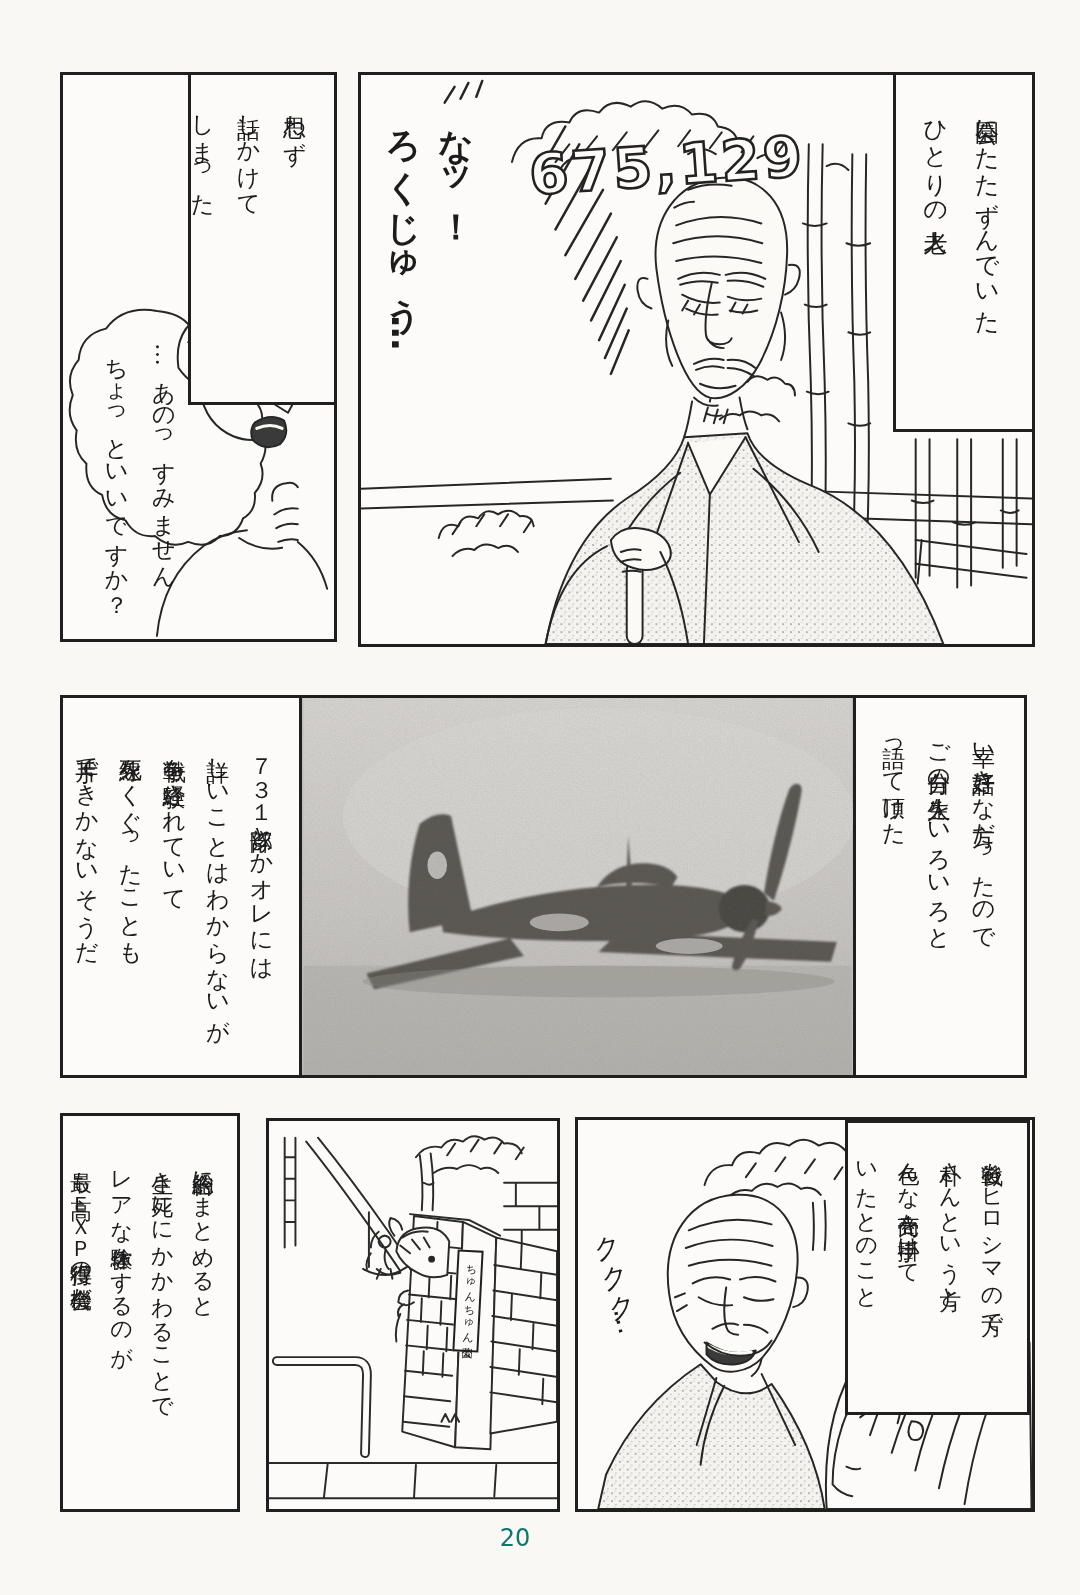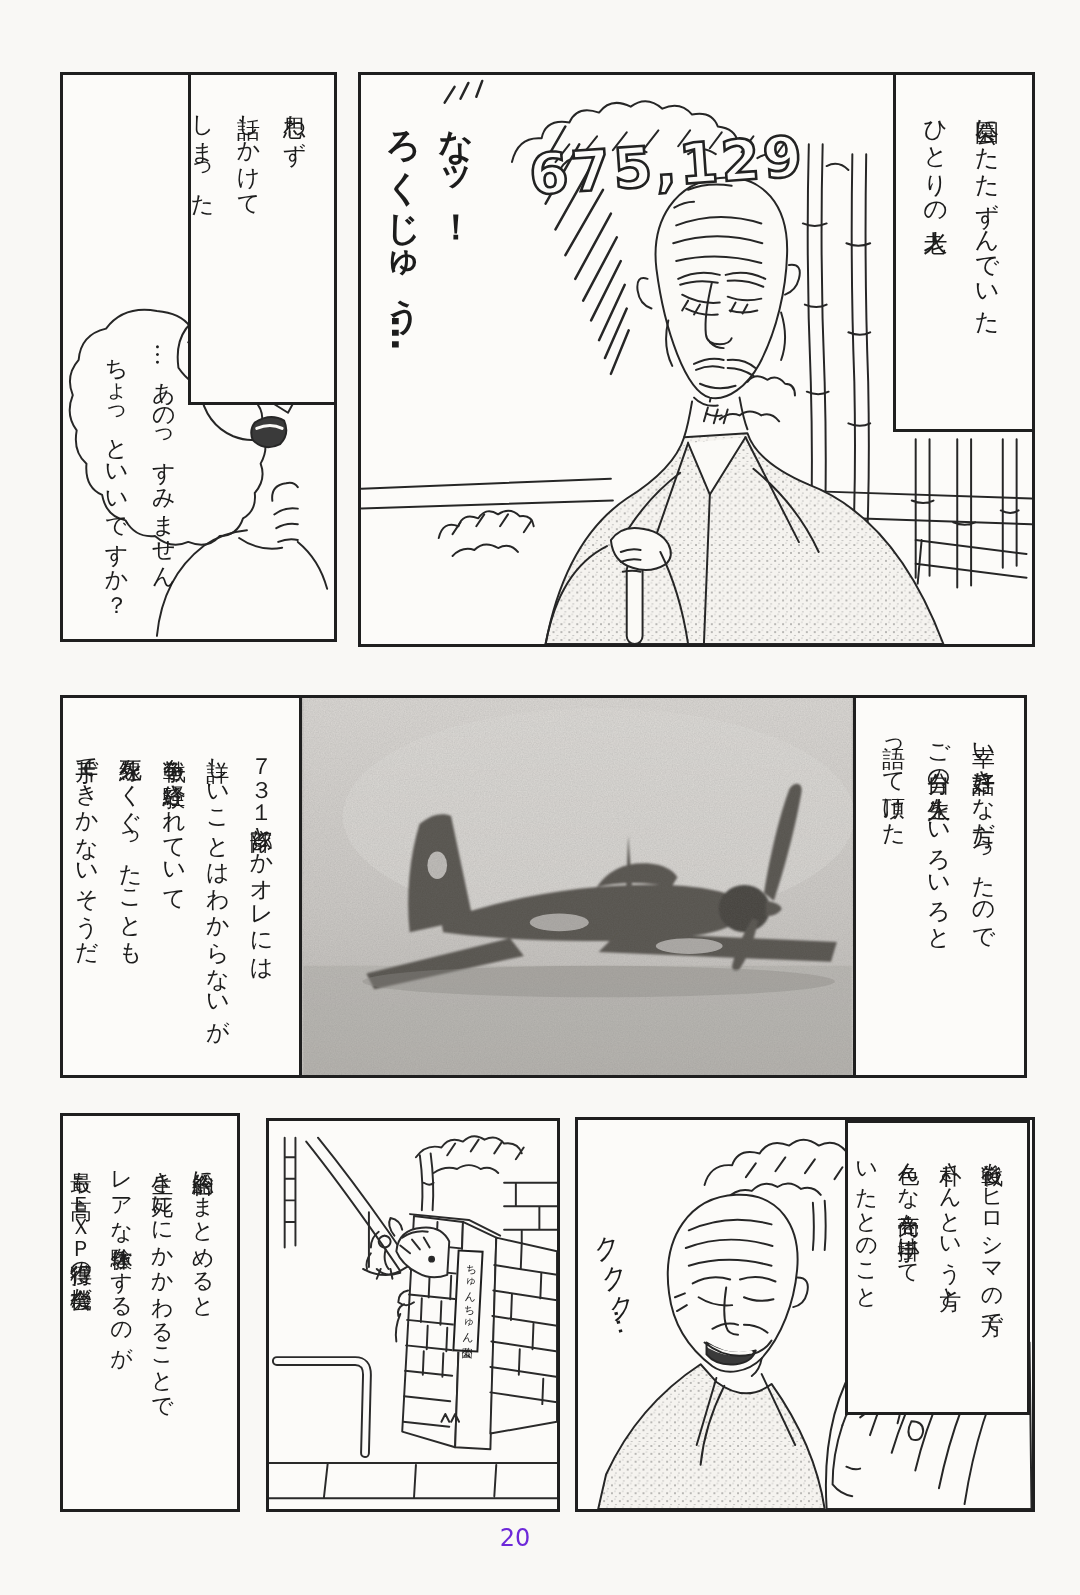--- a/index.html
+++ b/index.html
@@ -34,21 +34,21 @@
   #shout{position:absolute;left:16px;top:30px;font-size:35px;line-height:1.5;font-weight:bold;
          letter-spacing:2px;z-index:4;font-family:"DejaVu Sans","Liberation Sans",sans-serif;}
   #expnum{position:absolute;left:168px;top:58px;font-size:56px;font-weight:bold;letter-spacing:3px;
           transform:rotate(-4deg);color:#fcfbf9;-webkit-text-stroke:2.6px #222;z-index:3;
           font-family:"DejaVu Sans","Liberation Sans",sans-serif;}
   #sfx{position:absolute;left:18px;top:96px;font-size:27px;line-height:1.35;transform:rotate(-14deg);
        z-index:4;font-family:"DejaVu Sans","Liberation Sans",sans-serif;}
   #sign4{left:455px;top:1250px;width:26px;height:102px;border-width:2px;transform:rotate(3deg);}
   #sign4 .vtext{position:absolute;top:5px;right:4px;font-size:11px;line-height:1.1;letter-spacing:1px;}
   #pageno{position:absolute;left:455px;top:1524px;width:120px;text-align:center;font-size:24px;
-          color:#6d28d9;z-index:2;}
+          color:#0f766e;z-index:2;}
 </style>
 </head>
 <body>
 
 <div class="page">
 
   <div class="panel" id="p1">
     <svg viewBox="0 0 277 570">
       <g stroke="#262626" stroke-width="2" fill="none" stroke-linecap="round" stroke-linejoin="round">
         <path d="M96,238 q-34,-6 -52,18 q-26,6 -28,32 q-14,16 -6,36 q-8,20 4,36 q-4,22 10,34 q-2,24 16,32 q4,22 24,26 q10,18 30,16 q16,14 34,6 q20,8 32,-6 q18,0 24,-18 q14,-8 12,-26 q12,-14 6,-30 q10,-18 0,-34 q6,-20 -8,-32 q0,-22 -16,-30 q-2,-20 -20,-26 q-8,-18 -28,-18 q-10,-14 -34,-16 Z" fill="#fcfbf9"></path>

